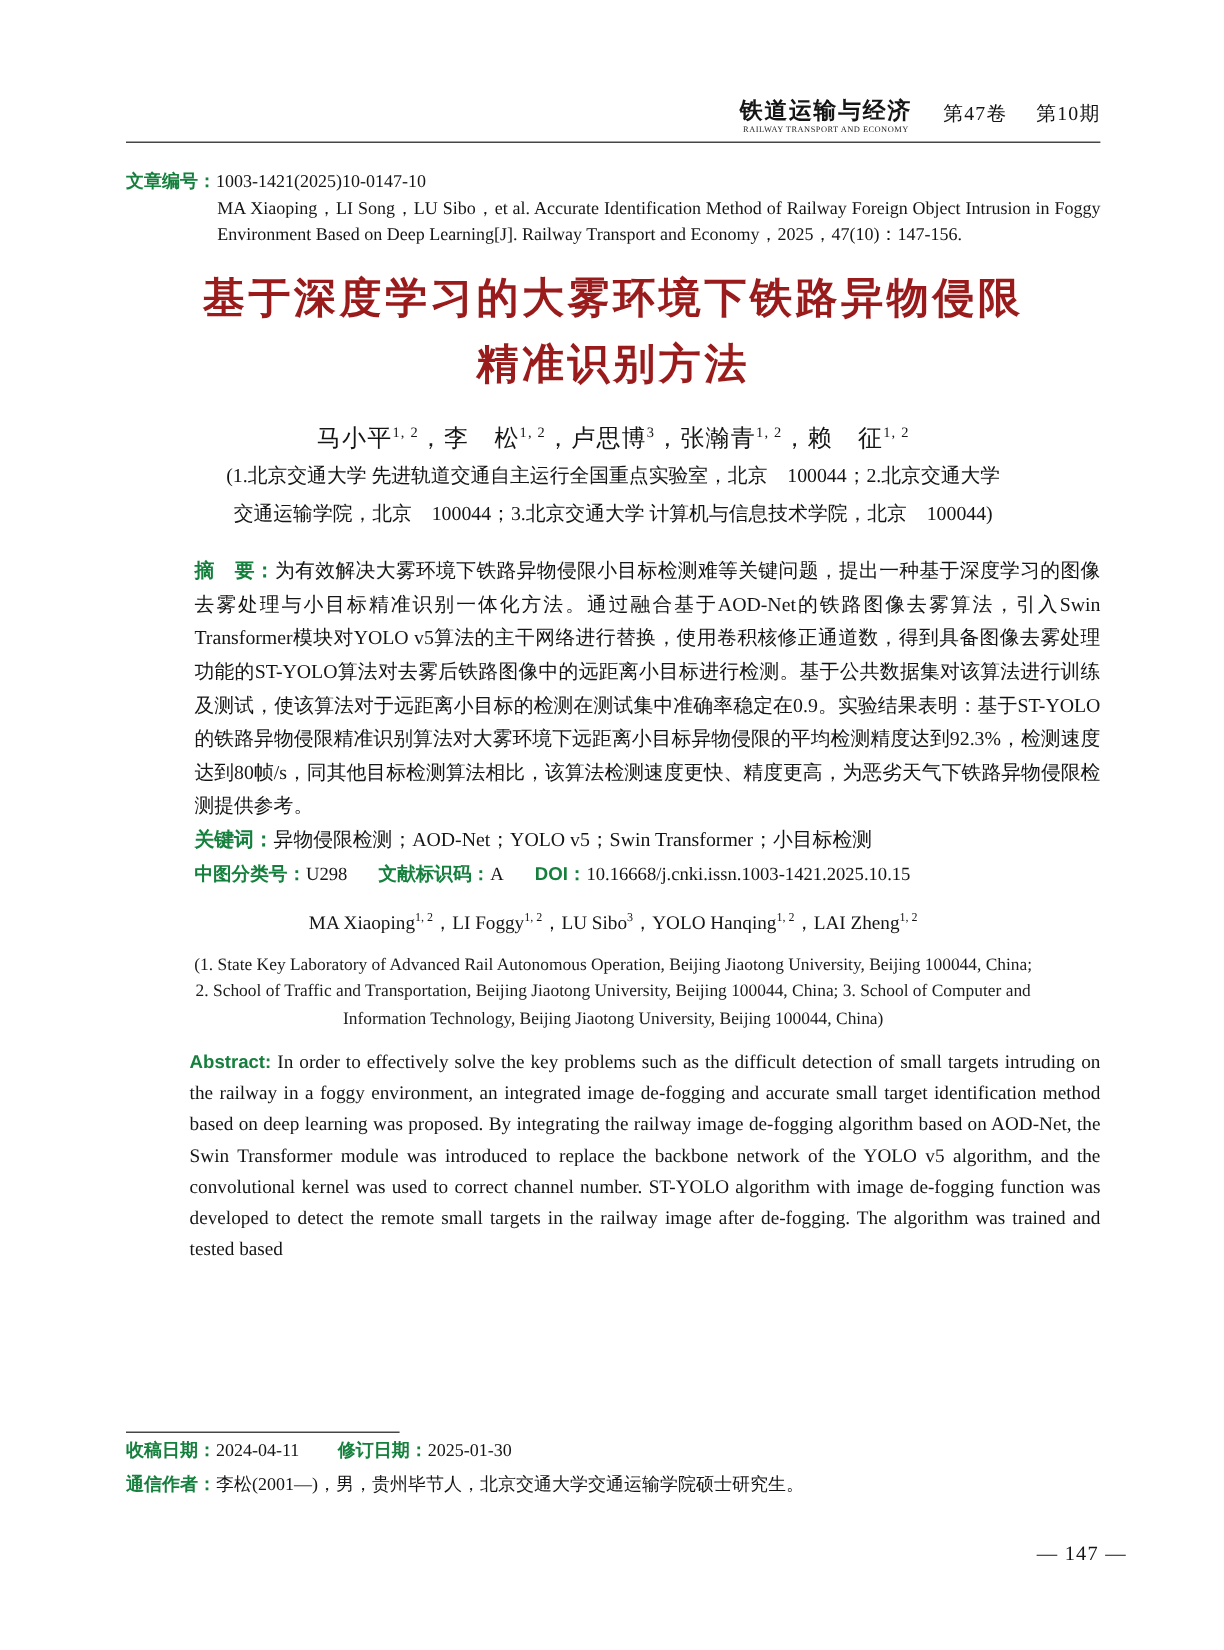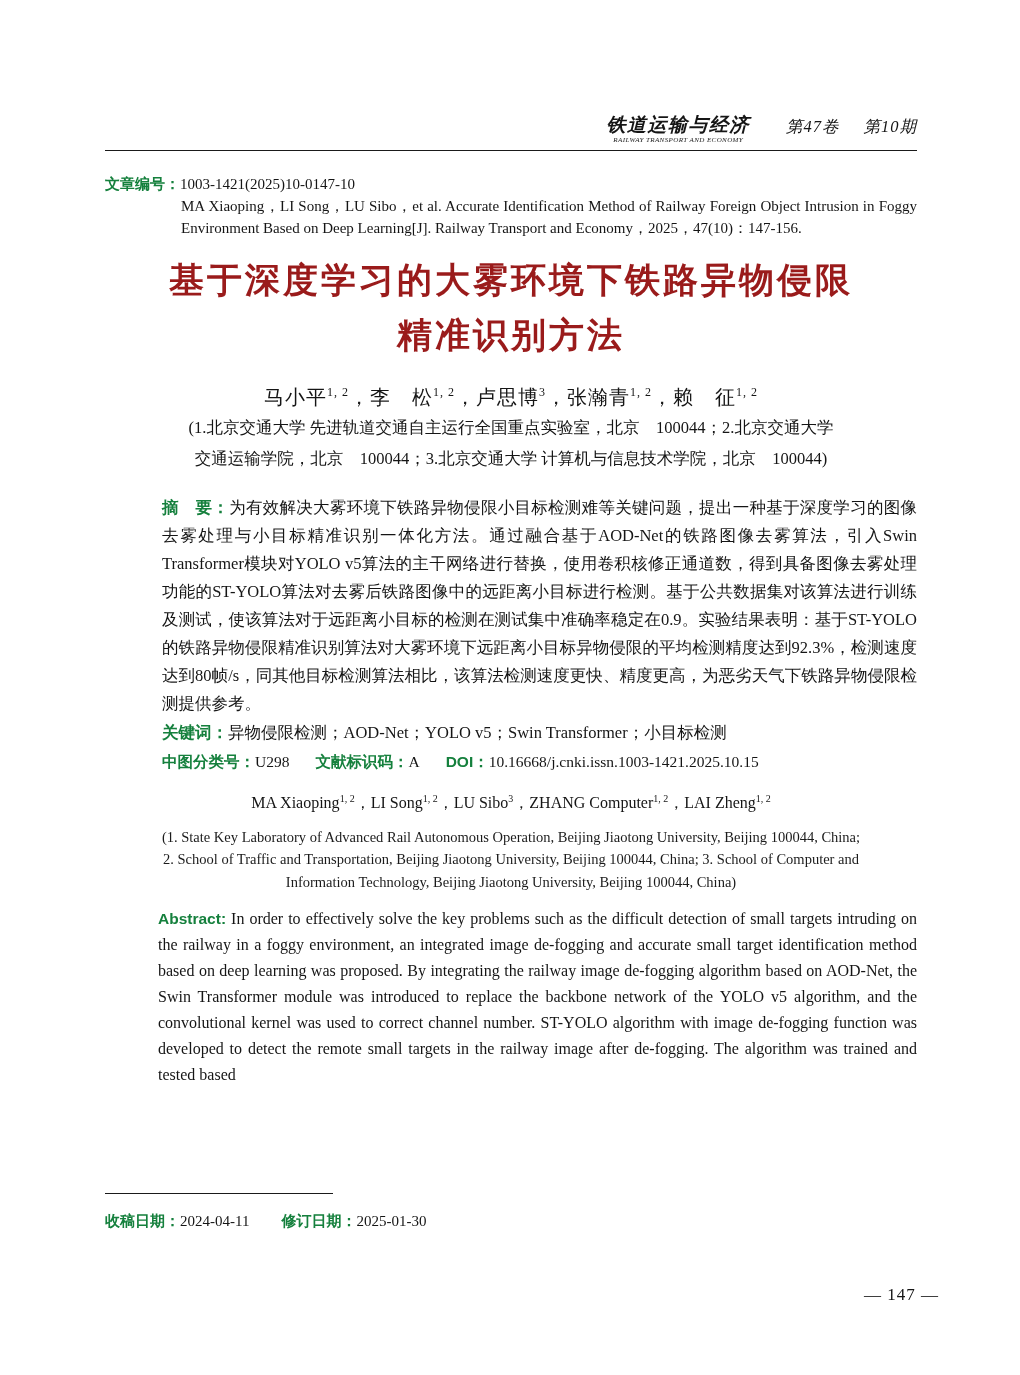--- a/index.html
+++ b/index.html
@@ -6,21 +6,21 @@
   html,body { background:#ffffff; }
   .page {
     position:relative; width:1020px; height:1375px; margin:0 auto;
     background:#ffffff; color:#151515; overflow:hidden;
     font-family:"Liberation Serif","DejaVu Serif",serif;
   }
   .content { position:absolute; left:105px; right:103px; top:0; }
   .b { font-family:"Liberation Sans","DejaVu Sans",sans-serif; font-weight:bold; color:#15803d; }
 
   
-  .journal-header { display:flex; justify-content:flex-end; align-items:flex-end; gap:36px; margin-top:114px;font-style:italic; }
+  .journal-header { display:flex; justify-content:flex-end; align-items:flex-end; gap:26px; margin-top:82px; }
   .journal-name { text-align:center; }
   .journal-cn { font-size:19px; font-weight:bold; letter-spacing:1.5px; line-height:22px; }
   .journal-en { font-size:7px; letter-spacing:0.4px; line-height:9px; color:#222; }
   .vol-issue { display:flex; gap:24px; font-size:16.5px; padding-bottom:7px; letter-spacing:1px; }
   .header-rule { border:none; border-top:1.7px solid #1a1a1a; margin-top:5px; }
 
   
   .meta { margin-top:22px; font-size:15px; line-height:22px; }
   .hang { padding-left:76px; text-indent:-76px; text-align:justify; }
   .cite-en { margin-left:76px; text-align:justify; }
@@ -45,21 +45,21 @@
   .title-en { margin-top:15px; text-align:center; font-weight:bold; font-size:23px; line-height:33px; }
   .authors-en { margin-top:11px; text-align:center; font-size:16px; line-height:24px; }
   .authors-en sup { font-size:10px; }
   .affil-en { margin-top:11px; text-align:center; font-size:14.5px; line-height:22.5px; color:#1b1b1b; }
   .abs-en { margin:13px 0 12px 53px; text-align:justify; font-size:16px; line-height:26px; }
   .abs-en .b { font-size:15.5px; }
 
   
   .footnote { position:absolute; left:105px; right:103px; top:1193px; bottom:0; background:#ffffff; }
   .foot-rule { width:228px; border-top:1.6px solid #1a1a1a; }
-  .foot-line { font-size:15px; line-height:25.5px; margin-top:14px; }
+  .foot-line { font-size:15px; line-height:25.5px; margin-top:2px; }
   .foot-line .sp { display:inline-block; width:32px; }
   .page-num { position:absolute; right:-22px; top:92px; font-size:17px; letter-spacing:1px; }
 </style>
 </head>
 <body>
 
 <div class="page">
   <div class="content">
 
     <div class="journal-header">
@@ -88,29 +88,30 @@
     <div class="affil-cn">
       <div>(1.北京交通大学 先进轨道交通自主运行全国重点实验室，北京　100044；2.北京交通大学</div>
       <div>交通运输学院，北京　100044；3.北京交通大学 计算机与信息技术学院，北京　100044)</div>
     </div>
 
     <p class="abs-cn"><span class="b">摘　要：</span><span>为有效解决大雾环境下铁路异物侵限小目标检测难等关键问题，提出一种基于深度学习的图像去雾处理与小目标精准识别一体化方法。通过融合基于AOD-Net的铁路图像去雾算法，引入Swin Transformer模块对YOLO v5算法的主干网络进行替换，使用卷积核修正通道数，得到具备图像去雾处理功能的ST-YOLO算法对去雾后铁路图像中的远距离小目标进行检测。基于公共数据集对该算法进行训练及测试，使该算法对于远距离小目标的检测在测试集中准确率稳定在0.9。实验结果表明：基于ST-YOLO的铁路异物侵限精准识别算法对大雾环境下远距离小目标异物侵限的平均检测精度达到92.3%，检测速度达到80帧/s，同其他目标检测算法相比，该算法检测速度更快、精度更高，为恶劣天气下铁路异物侵限检测提供参考。</span></p>
     <p class="kw-cn"><span class="b">关键词：</span><span>异物侵限检测；AOD-Net；YOLO v5；Swin Transformer；小目标检测</span></p>
     <p class="clc"><span class="b">中图分类号：</span><span>U298</span><span class="gap"></span><span class="b">文献标识码：</span><span>A</span><span class="gap"></span><span class="b">DOI：</span><span>10.16668/j.cnki.issn.1003-1421.2025.10.15</span></p>
 
 
-    <div class="authors-en"><span><span>MA Xiaoping</span><sup>1, 2</sup><span>，</span></span><span><span>LI Song</span><sup>1, 2</sup><span>，</span></span><span><span>LU Sibo</span><sup>3</sup><span>，</span></span><span><span>ZHANG Computer</span><sup>1, 2</sup><span>，</span></span><span><span>LAI Zheng</span><sup>1, 2</sup></span></div>
+    <div class="authors-en"><span><span>MA Xiaoping</span><sup>1, 2</sup><span>，</span></span><span><span>LI Foggy</span><sup>1, 2</sup><span>，</span></span><span><span>LU Sibo</span><sup>3</sup><span>，</span></span><span><span>YOLO Hanqing</span><sup>1, 2</sup><span>，</span></span><span><span>LAI Zheng</span><sup>1, 2</sup></span></div>
     <div class="affil-en">
       <div>(1. State Key Laboratory of Advanced Rail Autonomous Operation, Beijing Jiaotong University, Beijing 100044, China;</div>
       <div>2. School of Traffic and Transportation, Beijing Jiaotong University, Beijing 100044, China; 3. School of Computer and</div>
       <div>Information Technology, Beijing Jiaotong University, Beijing 100044, China)</div>
     </div>
 
     <p class="abs-en"><span class="b">Abstract:</span>
       <span>In order to effectively solve the key problems such as the difficult detection of small targets intruding on the railway in a foggy environment, an integrated image de-fogging and accurate small target identification method based on deep learning was proposed. By integrating the railway image de-fogging algorithm based on AOD-Net, the Swin Transformer module was introduced to replace the backbone network of the YOLO v5 algorithm, and the convolutional kernel was used to correct channel number. ST-YOLO algorithm with image de-fogging function was developed to detect the remote small targets in the railway image after de-fogging. The algorithm was trained and tested based</span></p>
   </div>
 
   <div class="footnote">
     <div class="foot-rule"></div>
     <div class="foot-line"><span class="b">收稿日期：</span><span>2024-04-11</span><span class="sp"></span><span class="b">修订日期：</span><span>2025-01-30</span></div>
+    <div class="foot-line"><span class="b">通信作者：</span><span>李松(2001—)，男，贵州毕节人，北京交通大学交通运输学院硕士研究生。</span></div>
     <div class="page-num">— 147 —</div>
   </div>
 </div>
 
 </body></html>

